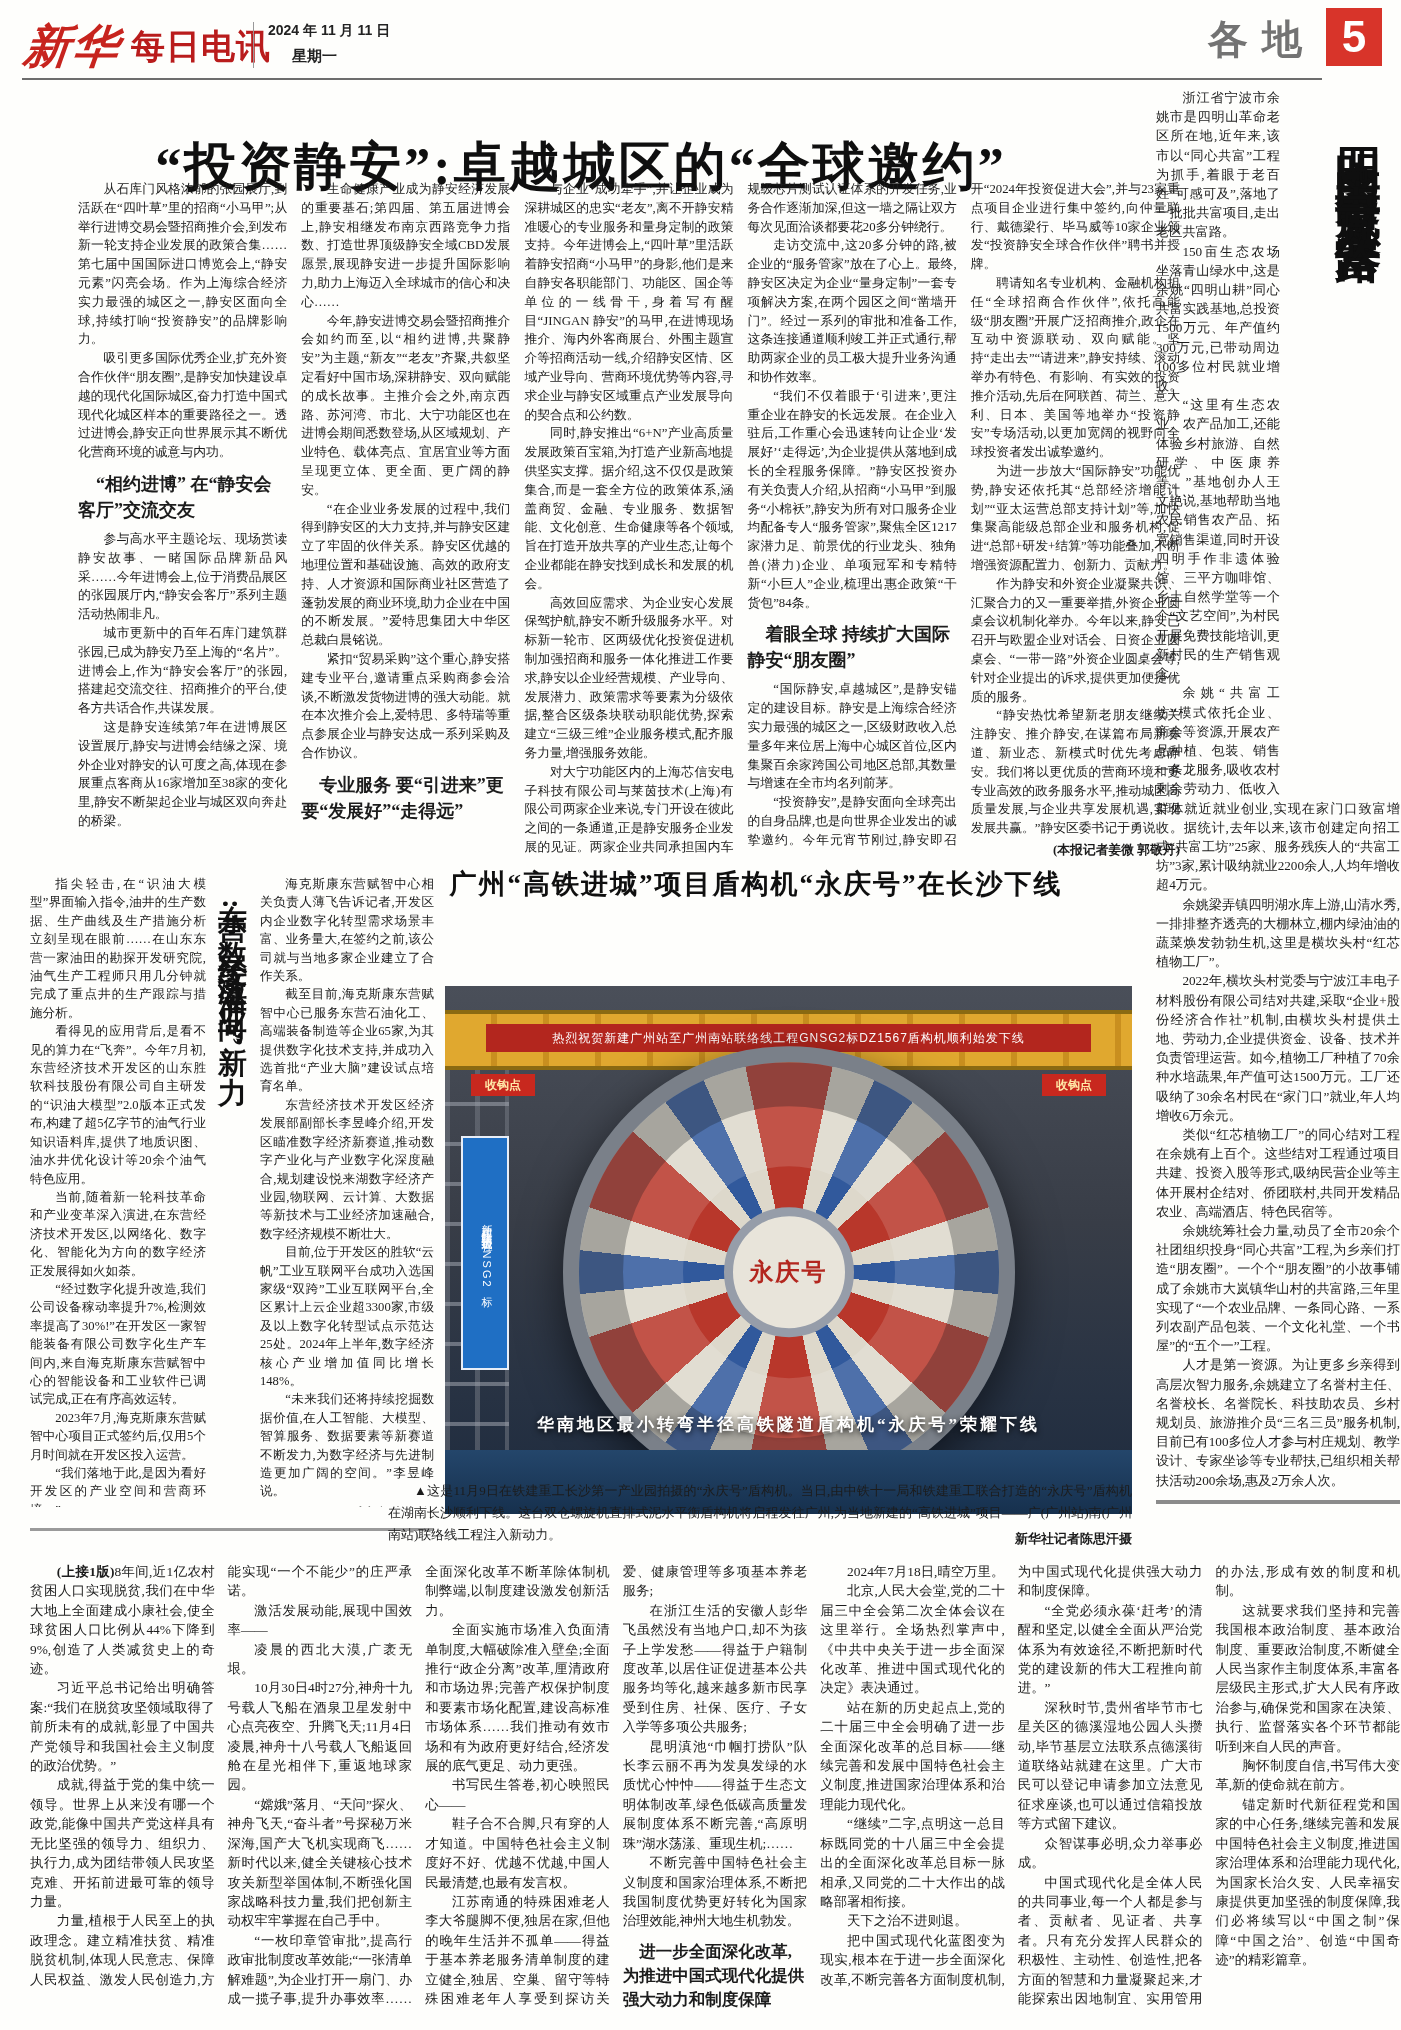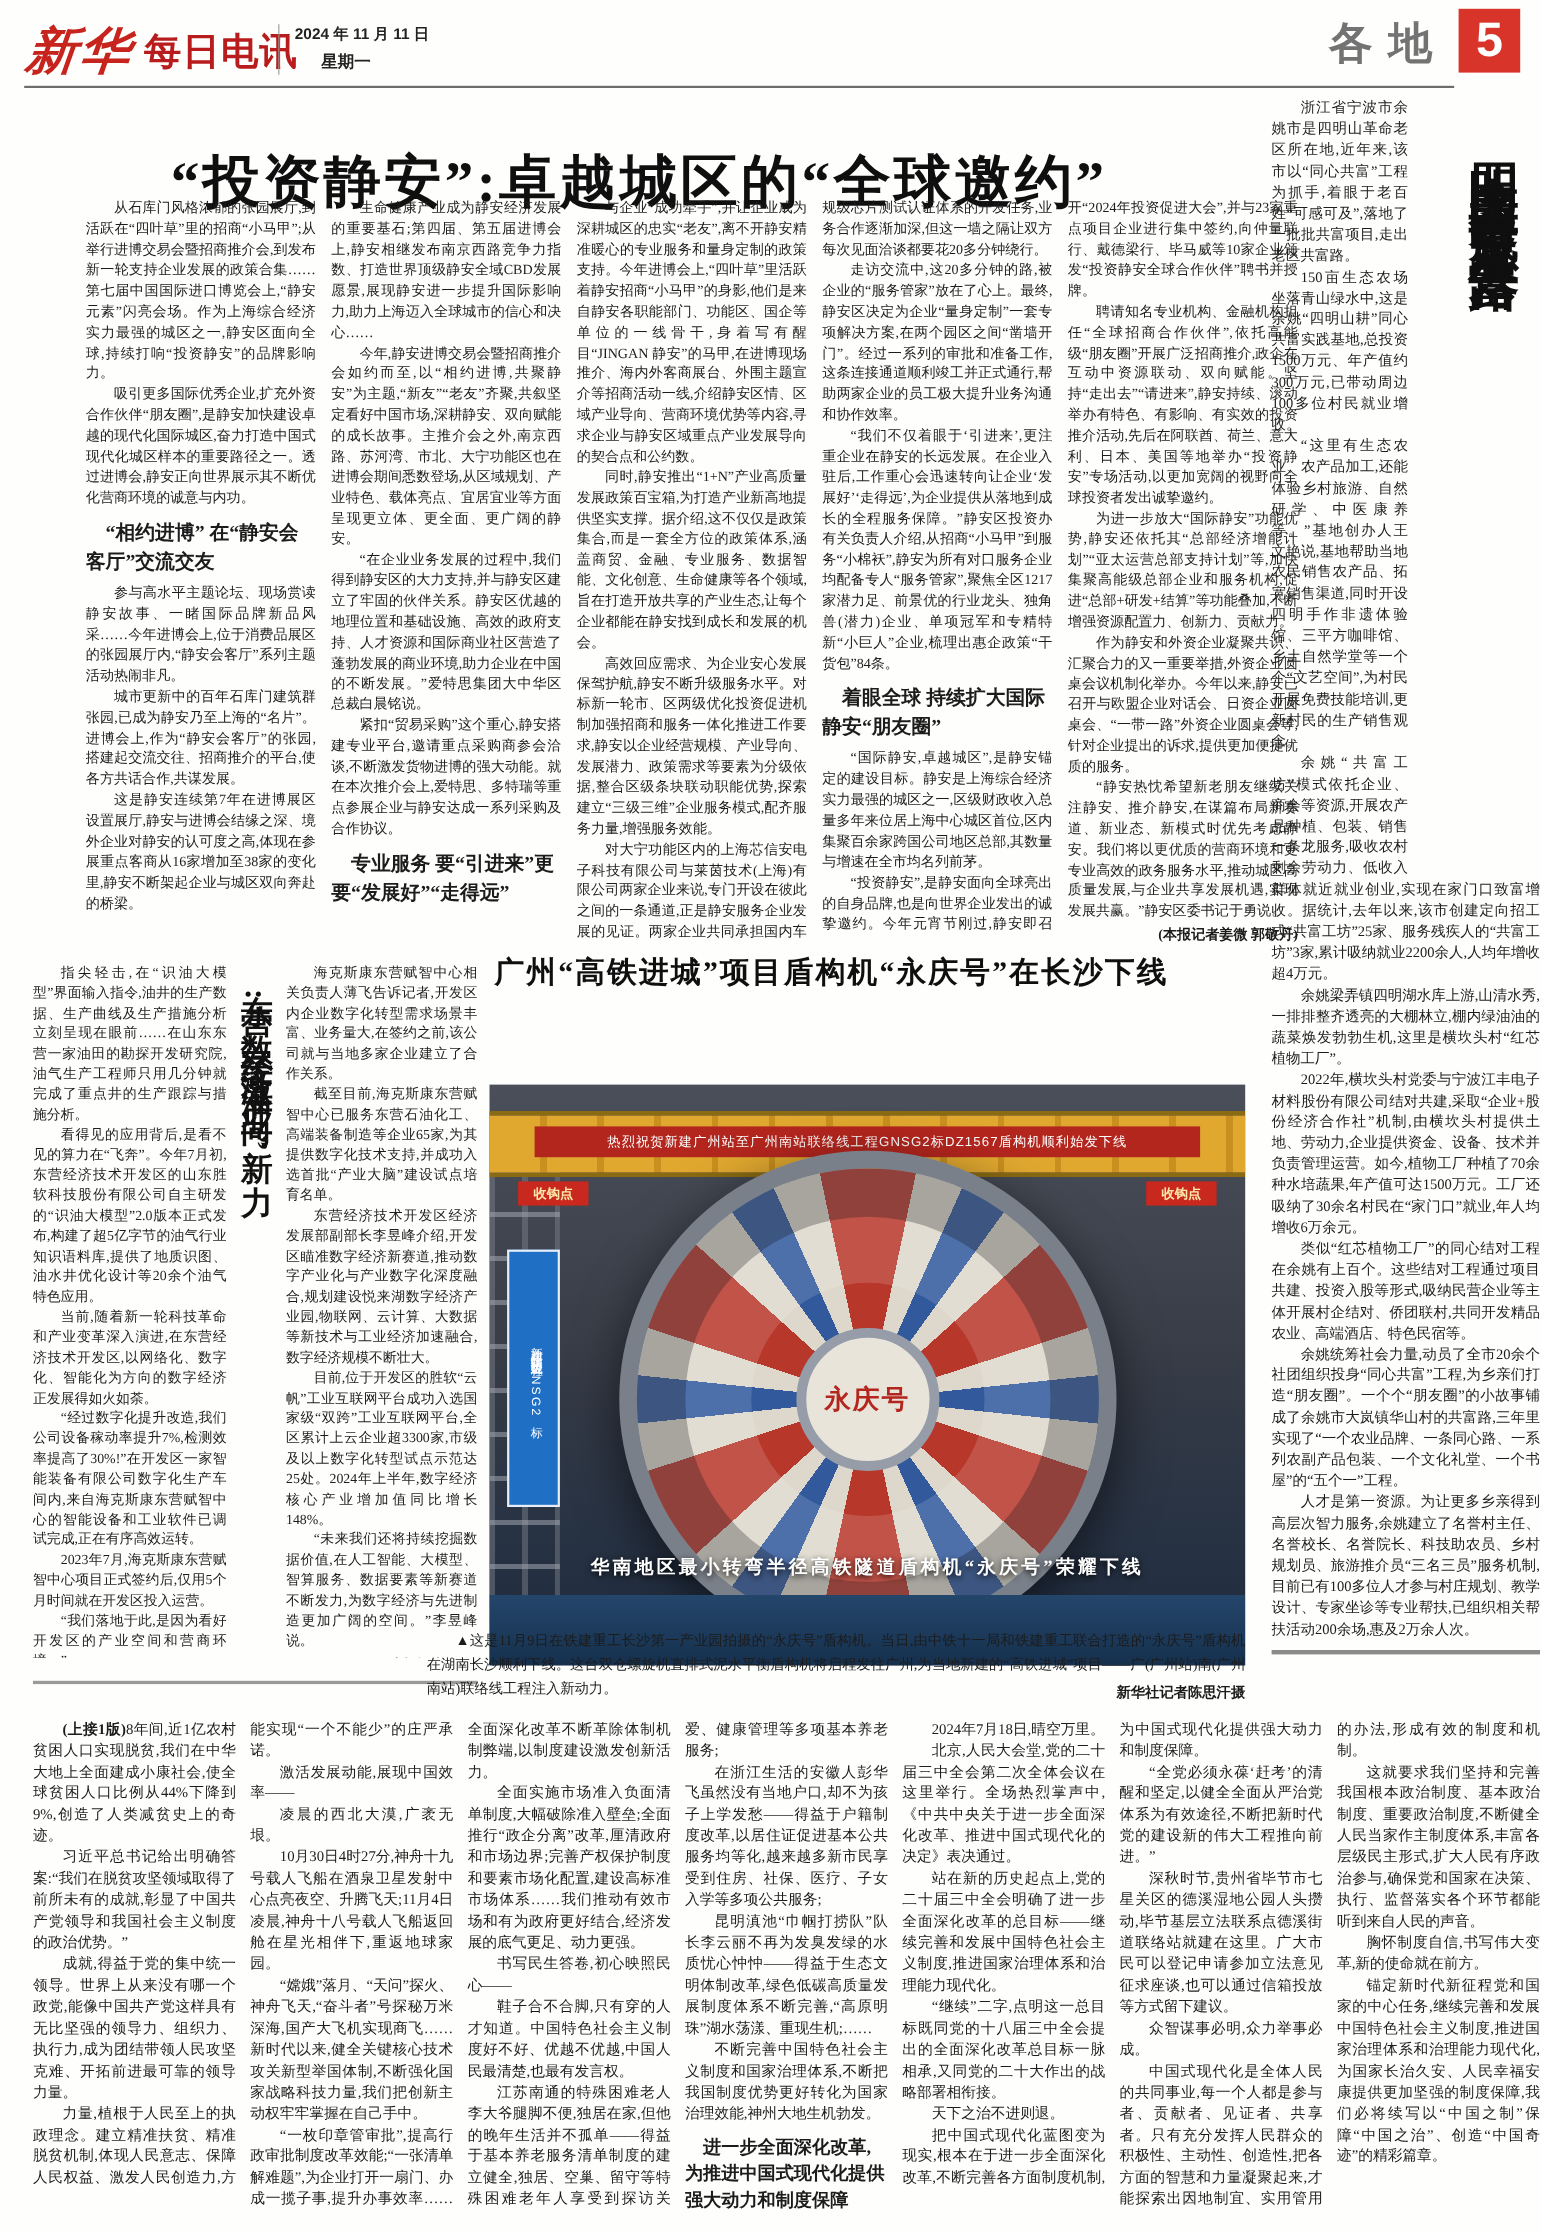--- a/index.html
+++ b/index.html
@@ -112,21 +112,21 @@
       <h3 class="flow-sub">“相约进博” 在“静安会客厅”交流交友</h3>
       <p class="para">参与高水平主题论坛、现场赏读静安故事、一睹国际品牌新品风采……今年进博会上,位于消费品展区的张园展厅内,“静安会客厅”系列主题活动热闹非凡。</p>
       <p class="para">城市更新中的百年石库门建筑群张园,已成为静安乃至上海的“名片”。进博会上,作为“静安会客厅”的张园,搭建起交流交往、招商推介的平台,使各方共话合作,共谋发展。</p>
       <p class="para">这是静安连续第7年在进博展区设置展厅,静安与进博会结缘之深、境外企业对静安的认可度之高,体现在参展重点客商从16家增加至38家的变化里,静安不断架起企业与城区双向奔赴的桥梁。</p>
       <p class="para">生命健康产业成为静安经济发展的重要基石;第四届、第五届进博会上,静安相继发布南京西路竞争力指数、打造世界顶级静安全域CBD发展愿景,展现静安进一步提升国际影响力,助力上海迈入全球城市的信心和决心……</p>
       <p class="para">今年,静安进博交易会暨招商推介会如约而至,以“相约进博,共聚静安”为主题,“新友”“老友”齐聚,共叙坚定看好中国市场,深耕静安、双向赋能的成长故事。主推介会之外,南京西路、苏河湾、市北、大宁功能区也在进博会期间悉数登场,从区域规划、产业特色、载体亮点、宜居宜业等方面呈现更立体、更全面、更广阔的静安。</p>
       <p class="para">“在企业业务发展的过程中,我们得到静安区的大力支持,并与静安区建立了牢固的伙伴关系。静安区优越的地理位置和基础设施、高效的政府支持、人才资源和国际商业社区营造了蓬勃发展的商业环境,助力企业在中国的不断发展。”爱特思集团大中华区总裁白晨铭说。</p>
       <p class="para">紧扣“贸易采购”这个重心,静安搭建专业平台,邀请重点采购商参会洽谈,不断激发货物进博的强大动能。就在本次推介会上,爱特思、多特瑞等重点参展企业与静安达成一系列采购及合作协议。</p>
       <h3 class="flow-sub">专业服务 要“引进来”更要“发展好”“走得远”</h3>
       <p class="para">与企业“成功牵手”,并让企业成为深耕城区的忠实“老友”,离不开静安精准暖心的专业服务和量身定制的政策支持。今年进博会上,“四叶草”里活跃着静安招商“小马甲”的身影,他们是来自静安各职能部门、功能区、国企等单位的一线骨干,身着写有醒目“JINGAN 静安”的马甲,在进博现场推介、海内外客商展台、外围主题宣介等招商活动一线,介绍静安区情、区域产业导向、营商环境优势等内容,寻求企业与静安区域重点产业发展导向的契合点和公约数。</p>
-      <p class="para">同时,静安推出“1+N”产业高质量发展政策百宝箱,为打造产业新高地提供坚实支撑。据介绍,这不仅仅是政策集合,而是一套全方位的政策体系,涵盖商贸、金融、专业服务、数据智能、文化创意、生命健康等各个领域,旨在打造开放共享的产业生态,让每个企业都能在静安找到成长和发展的机会。</p>
+      <p class="para">同时,静安推出“6+N”产业高质量发展政策百宝箱,为打造产业新高地提供坚实支撑。据介绍,这不仅仅是政策集合,而是一套全方位的政策体系,涵盖商贸、金融、专业服务、数据智能、文化创意、生命健康等各个领域,旨在打造开放共享的产业生态,让每个企业都能在静安找到成长和发展的机会。</p>
       <p class="para">高效回应需求、为企业安心发展保驾护航,静安不断升级服务水平。对标新一轮市、区两级优化投资促进机制加强招商和服务一体化推进工作要求,静安以企业经营规模、产业导向、发展潜力、政策需求等要素为分级依据,整合区级条块联动职能优势,探索建立“三级三维”企业服务模式,配齐服务力量,增强服务效能。</p>
       <p class="para">对大宁功能区内的上海芯信安电子科技有限公司与莱茵技术(上海)有限公司两家企业来说,专门开设在彼此之间的一条通道,正是静安服务企业发展的见证。两家企业共同承担国内车规级芯片测试认证体系的开发任务,业务合作逐渐加深,但这一墙之隔让双方每次见面洽谈都要花20多分钟绕行。</p>
       <p class="para">走访交流中,这20多分钟的路,被企业的“服务管家”放在了心上。最终,静安区决定为企业“量身定制”一套专项解决方案,在两个园区之间“凿墙开门”。经过一系列的审批和准备工作,这条连接通道顺利竣工并正式通行,帮助两家企业的员工极大提升业务沟通和协作效率。</p>
       <p class="para">“我们不仅着眼于‘引进来’,更注重企业在静安的长远发展。在企业入驻后,工作重心会迅速转向让企业‘发展好’‘走得远’,为企业提供从落地到成长的全程服务保障。”静安区投资办有关负责人介绍,从招商“小马甲”到服务“小棉袄”,静安为所有对口服务企业均配备专人“服务管家”,聚焦全区1217家潜力足、前景优的行业龙头、独角兽(潜力)企业、单项冠军和专精特新“小巨人”企业,梳理出惠企政策“干货包”84条。</p>
       <h3 class="flow-sub">着眼全球 持续扩大国际静安“朋友圈”</h3>
       <p class="para">“国际静安,卓越城区”,是静安锚定的建设目标。静安是上海综合经济实力最强的城区之一,区级财政收入总量多年来位居上海中心城区首位,区内集聚百余家跨国公司地区总部,其数量与增速在全市均名列前茅。</p>
       <p class="para">“投资静安”,是静安面向全球亮出的自身品牌,也是向世界企业发出的诚挚邀约。今年元宵节刚过,静安即召开“2024年投资促进大会”,并与23家重点项目企业进行集中签约,向仲量联行、戴德梁行、毕马威等10家企业颁发“投资静安全球合作伙伴”聘书并授牌。</p>
       <p class="para">聘请知名专业机构、金融机构担任“全球招商合作伙伴”,依托高能级“朋友圈”开展广泛招商推介,政企在互动中资源联动、双向赋能。坚持“走出去”“请进来”,静安持续、滚动举办有特色、有影响、有实效的投资推介活动,先后在阿联酋、荷兰、意大利、日本、美国等地举办“投资静安”专场活动,以更加宽阔的视野向全球投资者发出诚挚邀约。</p>
       <p class="para">为进一步放大“国际静安”功能优势,静安还依托其“总部经济增能计划”“亚太运营总部支持计划”等,加快集聚高能级总部企业和服务机构,促进“总部+研发+结算”等功能叠加,不断增强资源配置力、创新力、贡献力。</p>
       <p class="para">作为静安和外资企业凝聚共识、汇聚合力的又一重要举措,外资企业圆桌会议机制化举办。今年以来,静安已召开与欧盟企业对话会、日资企业圆桌会、“一带一路”外资企业圆桌会等,针对企业提出的诉求,提供更加便捷优质的服务。</p>

